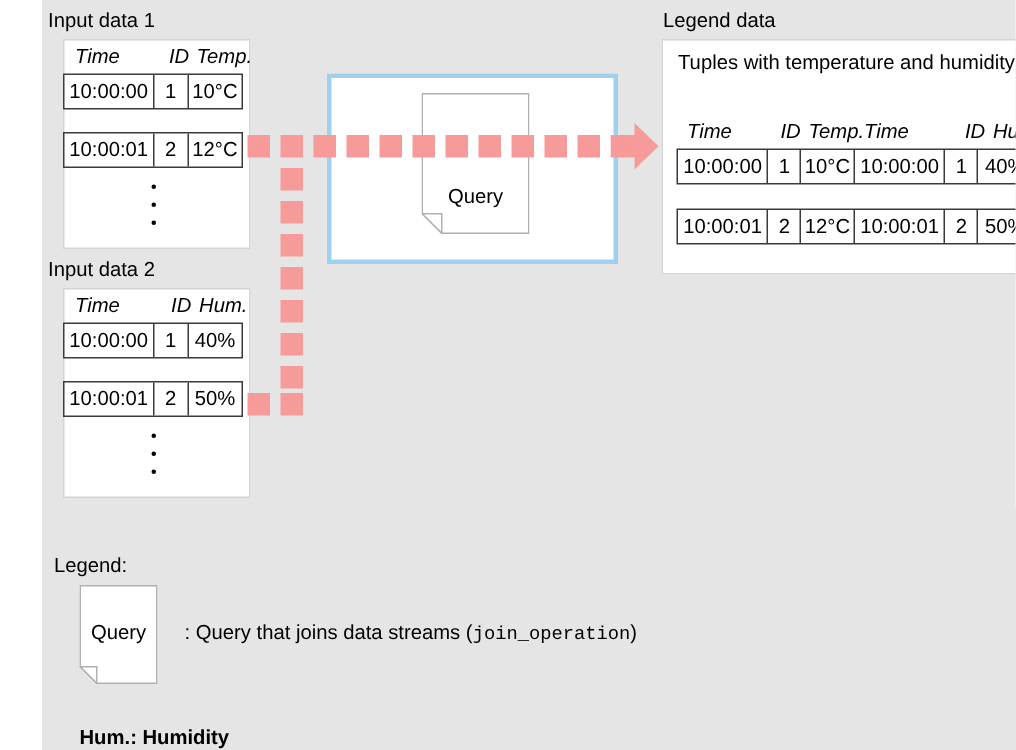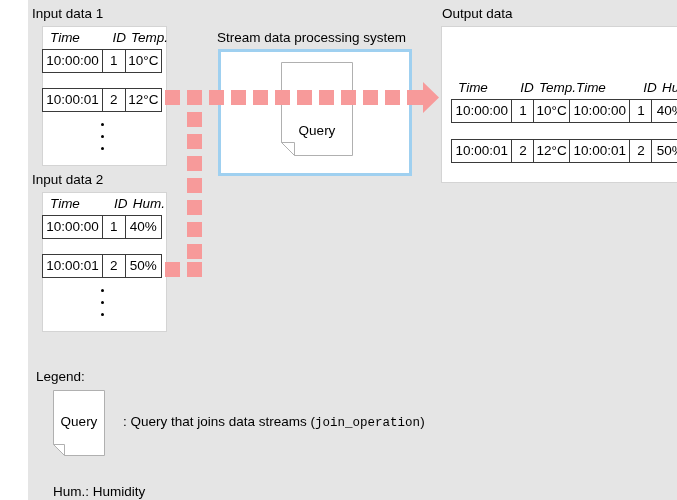--- a/index.html
+++ b/index.html
@@ -168,21 +168,20 @@
     <div class="cell" style="width:23px;">2</div>
     <div class="cell" style="width:36px;">50%</div>
   </div>
 
   <div class="abs vdots" style="left:69px; top:289px;">
     <i></i>
       <i></i>
       <i></i>
   </div>
 
-  <div class="abs caption" style="left:189px; top:30px;">Stream data processing system</div>
 
   <div class="abs system-box" style="left:190px; top:49px; width:194px; height:127px;"></div>
 
   <svg class="abs docshape" style="left:253px; top:62px;" width="72" height="94" viewBox="0 0 72 94">
     <path d="M0.5,0.5 H71.5 V93.5 H13.5 L0.5,80.5 Z" fill="#ffffff" stroke="#b0b0b0" stroke-width="1"></path>
     <path d="M0.5,80.5 H13.5 V93.5 Z" fill="#ffffff" stroke="#b0b0b0" stroke-width="1"></path>
   </svg>
   <div class="abs doc-label" style="left:253px; top:123px; width:72px;">Query</div>
 
   <div class="abs dash" style="left:137px; top:90px; width:15px; height:15px;"></div>
@@ -204,24 +203,25 @@
   <div class="abs dash" style="left:159px; top:112px; width:15px; height:15px;"></div>
   <div class="abs dash" style="left:159px; top:134px; width:15px; height:15px;"></div>
   <div class="abs dash" style="left:159px; top:156px; width:15px; height:15px;"></div>
   <div class="abs dash" style="left:159px; top:178px; width:15px; height:15px;"></div>
   <div class="abs dash" style="left:159px; top:200px; width:15px; height:15px;"></div>
   <div class="abs dash" style="left:159px; top:222px; width:15px; height:15px;"></div>
   <div class="abs dash" style="left:159px; top:244px; width:15px; height:15px;"></div>
   <div class="abs dash" style="left:159px; top:262px; width:15px; height:15px;"></div>
   <div class="abs dash" style="left:137px; top:262px; width:15px; height:15px;"></div>
 
-  <div class="abs caption" style="left:414px; top:6px;">Output data</div>
+  <div class="abs caption" style="left:414px; top:6px;">Legend data</div>
 
   <div class="abs panel" style="left:413px; top:26px; width:253px; height:157px;"></div>
 
+  <div class="abs caption" style="left:424px; top:34px;">Tuples with temperature and humidity</div>
 
   <div class="abs tuple-head" style="left:430px; top:80px; width:235px;">
     <span style="width:57px;">Time</span>
     <span style="width:24px; text-align:center;">ID</span>
     <span style="width:37px; text-align:center;">Temp.</span>
     <span style="width:62px; text-align:left;">Time</span>
     <span style="width:24px; text-align:center;">ID</span>
     <span style="width:31px; text-align:center;">Hum.</span>
   </div>
 
@@ -248,15 +248,15 @@
   <svg class="abs docshape" style="left:25px; top:390px;" width="52" height="66" viewBox="0 0 52 66">
     <path d="M0.5,0.5 H51.5 V65.5 H11.5 L0.5,54.5 Z" fill="#ffffff" stroke="#b0b0b0" stroke-width="1"></path>
     <path d="M0.5,54.5 H11.5 V65.5 Z" fill="#ffffff" stroke="#b0b0b0" stroke-width="1"></path>
   </svg>
   <div class="abs doc-label" style="left:25px; top:414px; width:52px;">Query</div>
 
   <div class="abs legend-text" style="left:95px; top:413px;">
     <span>: Query that joins data streams (</span><span class="mono">join_operation</span><span>)</span>
   </div>
 
-  <div class="abs legend-text" style="left:25px; top:483px;">Hum.: Humidity</div>
+  <div class="abs legend-text" style="left:25px; top:483px;font-weight:bold;">Hum.: Humidity</div>
 
 </div>
 
 </body></html>

